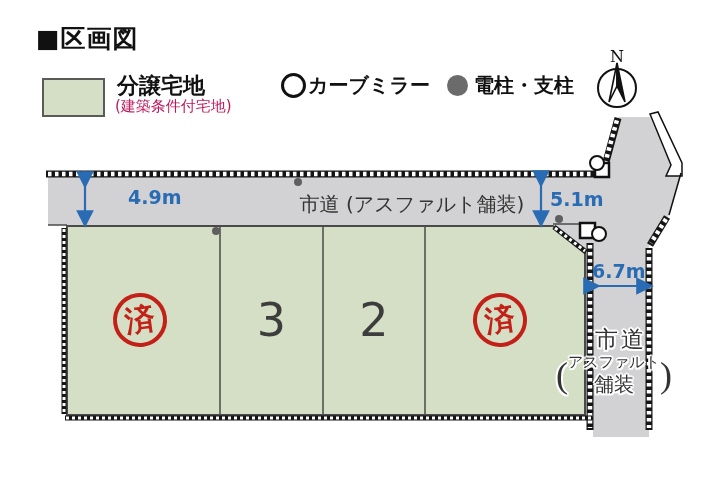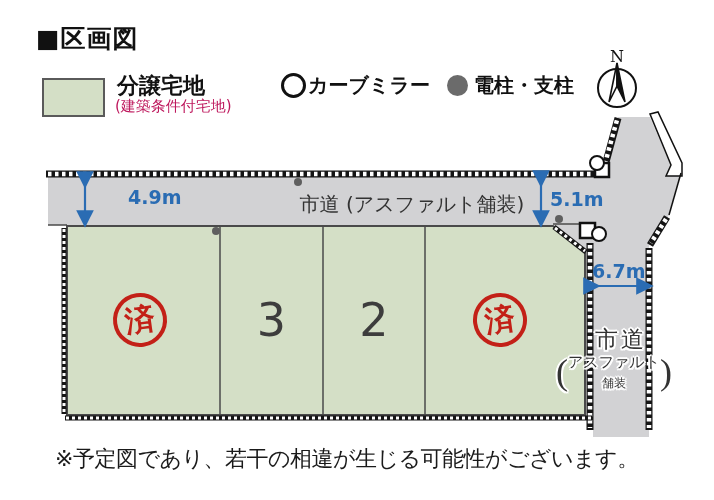--- a/index.html
+++ b/index.html
@@ -24,21 +24,21 @@
   .dim{font-size:19px;font-weight:bold;color:#2a6cb3;}
   .dim-left{left:92px;top:186px;margin-left:36px;}
   .dim-mid{left:550px;top:188px;}
   .dim-right{left:592px;top:260px;}
   .halo{text-shadow:-1.5px -1.5px 0 #fff,1.5px -1.5px 0 #fff,-1.5px 1.5px 0 #fff,1.5px 1.5px 0 #fff,0 -2px 0 #fff,0 2px 0 #fff,-2px 0 0 #fff,2px 0 0 #fff;font-family:Liberation Serif, serif;}
   .road-right-label{left:595px;top:324px;width:52px;text-align:center;font-size:23px;color:#333;letter-spacing:3px;white-space:nowrap;}
   .road-right-sub{left:558px;top:352px;width:112px;display:flex;align-items:center;justify-content:center;color:#333;}
   .road-right-sub .paren{font-size:36px;font-weight:400;line-height:1;}
   .road-right-sub .mid{text-align:center;line-height:1.25;}
   .road-right-sub .l1{font-size:15px;white-space:nowrap;}
-  .road-right-sub .l2{font-size:12px;}
+  .road-right-sub .l2{font-size:20px;}
   
   .plot-num{top:293px;height:54px;font-size:46px;color:#3d3d3d;text-align:center;line-height:54px;}
   .num-3{left:220px;width:103px;}
   .num-2{left:323px;width:102px;}
   .stamp{width:46px;height:46px;border:4px solid #c32017;border-radius:50%;background:transparent;
          display:flex;align-items:center;justify-content:center;transform:rotate(-8deg);}
   .stamp span{font-size:30px;font-weight:bold;color:#c32017;line-height:1;}
   .stamp-west{left:113px;top:293px;}
   .stamp-east{left:473px;top:293px;}
   
@@ -154,14 +154,13 @@
 
   <div class="abs stamp stamp-west">
     <span>済</span>
   </div>
   <div class="abs plot-num num-3">3</div>
   <div class="abs plot-num num-2">2</div>
   <div class="abs stamp stamp-east">
     <span>済</span>
   </div>
 
-  <div class="abs footnote">※予定図であり、若干の相違が生じる可能性がございます。</div>
 </div>
 
 </body></html>

